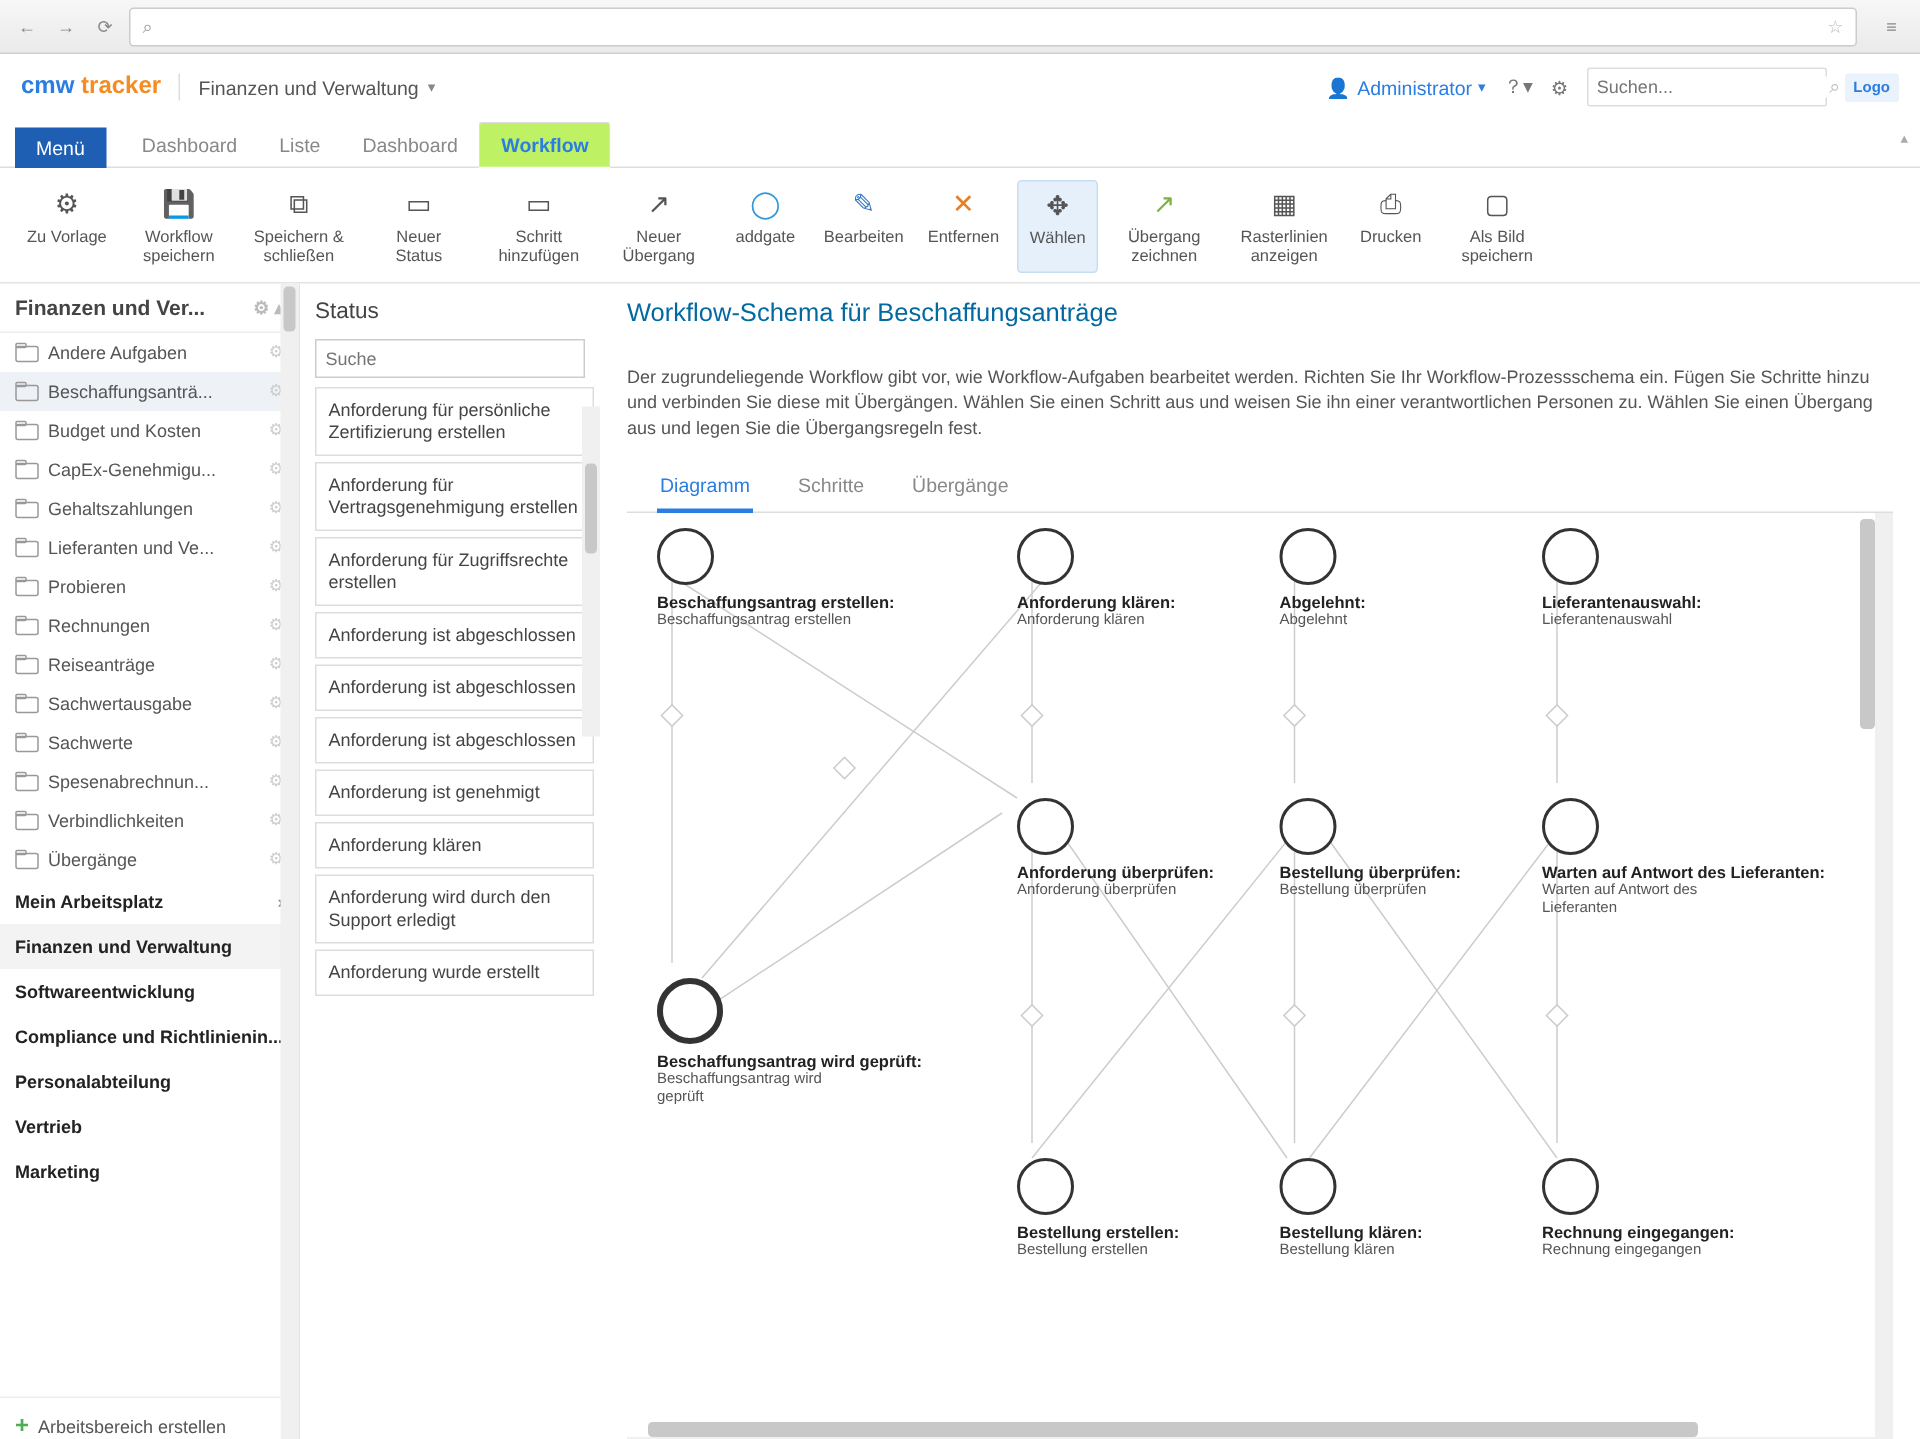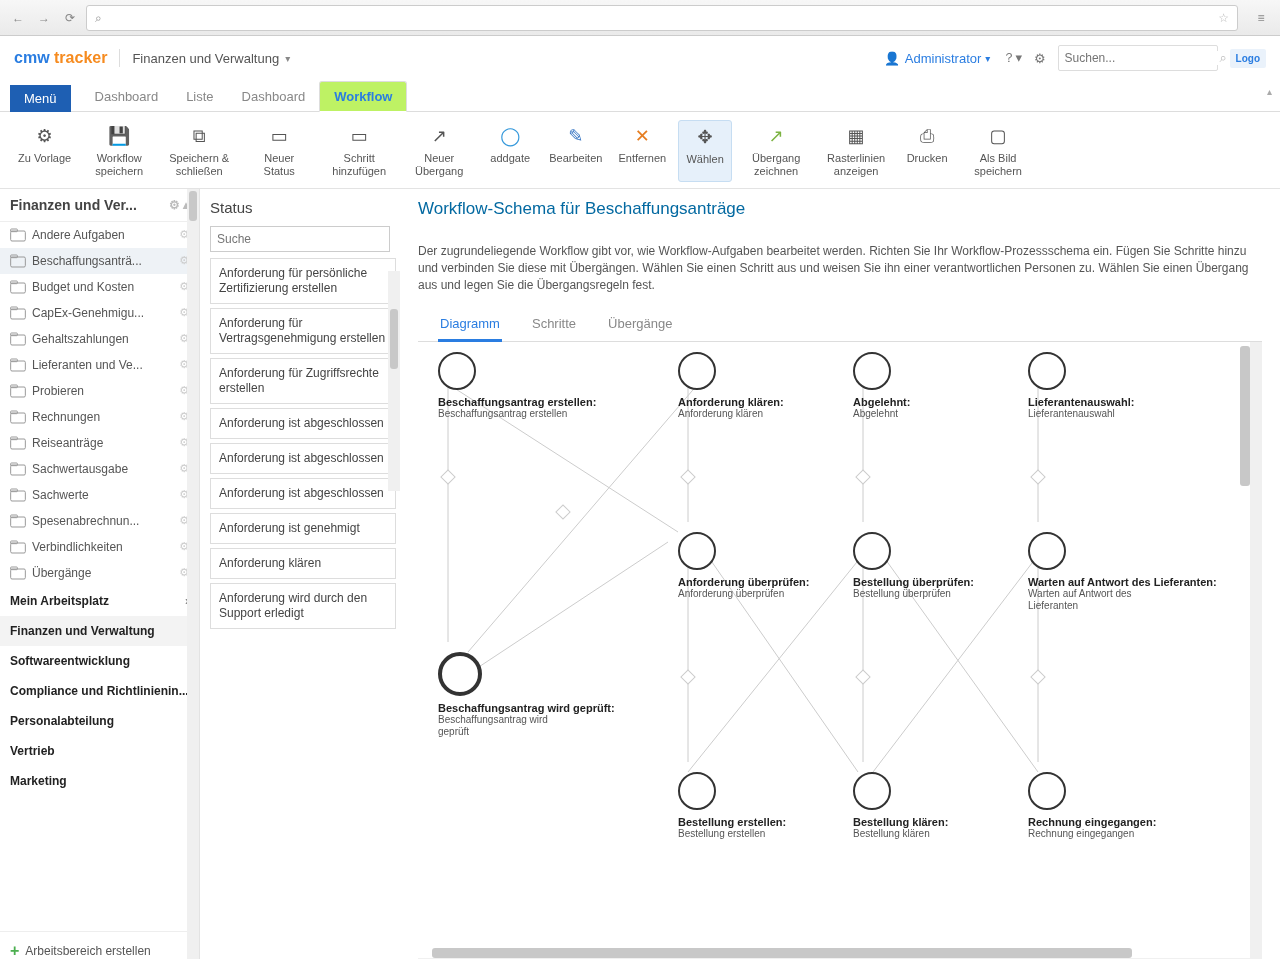--- a/index.html
+++ b/index.html
@@ -359,20 +359,21 @@
     <div class="status-list" id="status-slot">
         <div class="status-item">Anforderung für persönliche Zertifizierung erstellen</div>
         <div class="status-item">Anforderung für Vertragsgenehmigung erstellen</div>
         <div class="status-item">Anforderung für Zugriffsrechte erstellen</div>
         <div class="status-item">Anforderung ist abgeschlossen</div>
         <div class="status-item">Anforderung ist abgeschlossen</div>
         <div class="status-item">Anforderung ist abgeschlossen</div>
         <div class="status-item">Anforderung ist genehmigt</div>
         <div class="status-item">Anforderung klären</div>
         <div class="status-item">Anforderung wird durch den Support erledigt</div>
+        <div class="status-item">Anforderung wurde erstellt</div>
       </div>
     <div class="sc-scroll"></div>
     <div class="sc-thumb"></div>
   </div>
 
   <div class="content">
     <h2>Workflow-Schema für Beschaffungsanträge</h2>
     <p class="desc">Der zugrundeliegende Workflow gibt vor, wie Workflow-Aufgaben bearbeitet werden. Richten Sie Ihr Workflow-Prozessschema ein. Fügen Sie Schritte hinzu und verbinden Sie diese mit Übergängen. Wählen Sie einen Schritt aus und weisen Sie ihn einer verantwortlichen Personen zu. Wählen Sie einen Übergang aus und legen Sie die Übergangsregeln fest.</p>
     <div class="sub-tabs" id="subtabs-slot">
         <div class="stab active">Diagramm</div>

